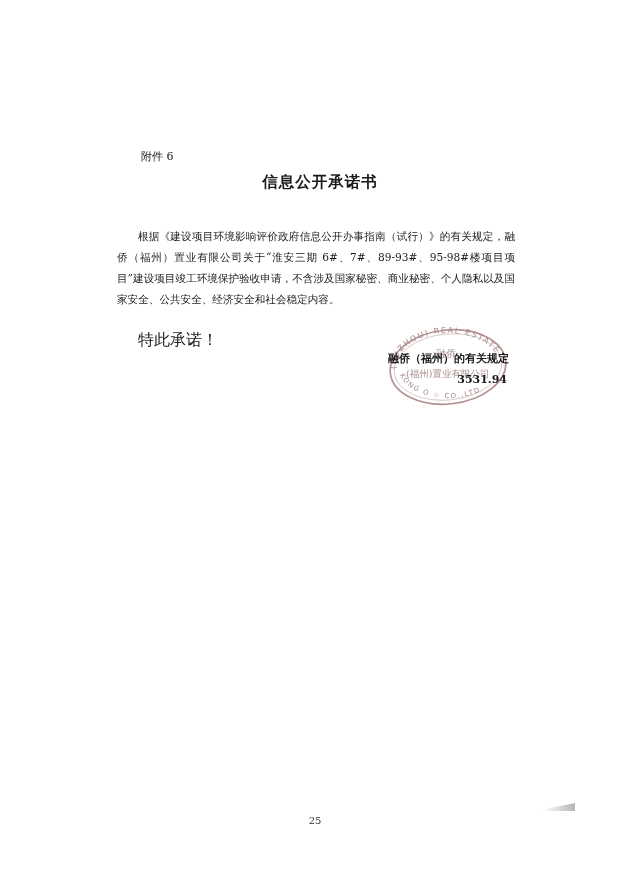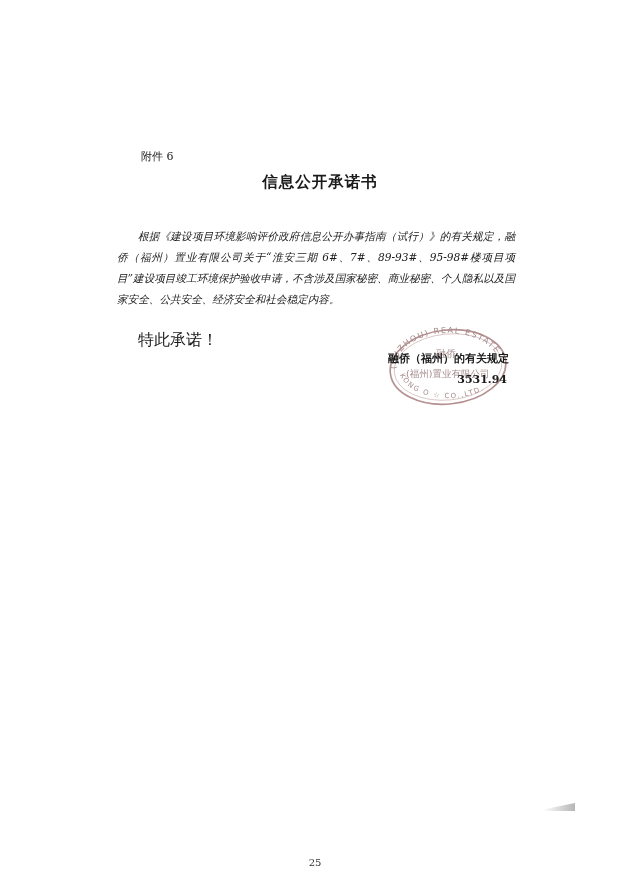--- a/index.html
+++ b/index.html
@@ -3,28 +3,28 @@
 <meta charset="utf-8">
 <style>
   html, body { margin: 0; padding: 0; }
   body {
     width: 630px; height: 891px; background: #ffffff; position: relative; overflow: hidden;
     font-family: "DejaVu Serif", "Liberation Serif", serif; color: #1a1a1a;
   }
   .page { position: absolute; inset: 0; }
   .annex { position: absolute; left: 117px; top: 149px; font-size: 11px; padding-left: 24px; }
   .title { position: absolute; left: 0; right: 0; top: 172px; text-align: center; font-size: 15.5px; font-weight: bold; letter-spacing: 1px; padding-left: 10px; font-family: Liberation Sans, sans-serif; }
-  .body-text { position: absolute; left: 117px; width: 398px; top: 226px; font-size: 10.6px; line-height: 21px; text-align: justify; font-style: italic; }
+  .body-text { position: absolute; left: 117px; width: 398px; top: 226px; font-size: 10.6px; line-height: 21px; text-align: justify; }
   .body-text p { margin: 0; }
   .indent { text-indent: 21px; }
   .closing { position: absolute; left: 138px; top: 330px; font-size: 16px; }
   .company { position: absolute; right: 121px; top: 351px; font-size: 11px; font-weight: bold; }
   .date { position: absolute; right: 123px; top: 373px; font-size: 11px; font-weight: bold; }
   .stamp { position: absolute; left: 384px; top: 325px; width: 126px; height: 82px; }
-  .page-number { position: absolute; left: 0; right: 0; top: 815px; text-align: center; font-size: 10px; color: #333; margin-top: 42px; }
+  .page-number { position: absolute; left: 0; right: 0; top: 815px; text-align: center; font-size: 10px; color: #333; }
   .smudge { position: absolute; left: 543px; top: 803px; width: 32px; height: 8px;
     background: linear-gradient(to right, rgba(255,255,255,0), rgba(150,150,150,0.7));
     clip-path: polygon(0 80%, 100% 0, 100% 100%, 0 100%); }
 </style>
 </head>
 <body>
 
 <div class="page">
   <div class="annex">附件 6</div>
   <div class="title">信息公开承诺书</div>

